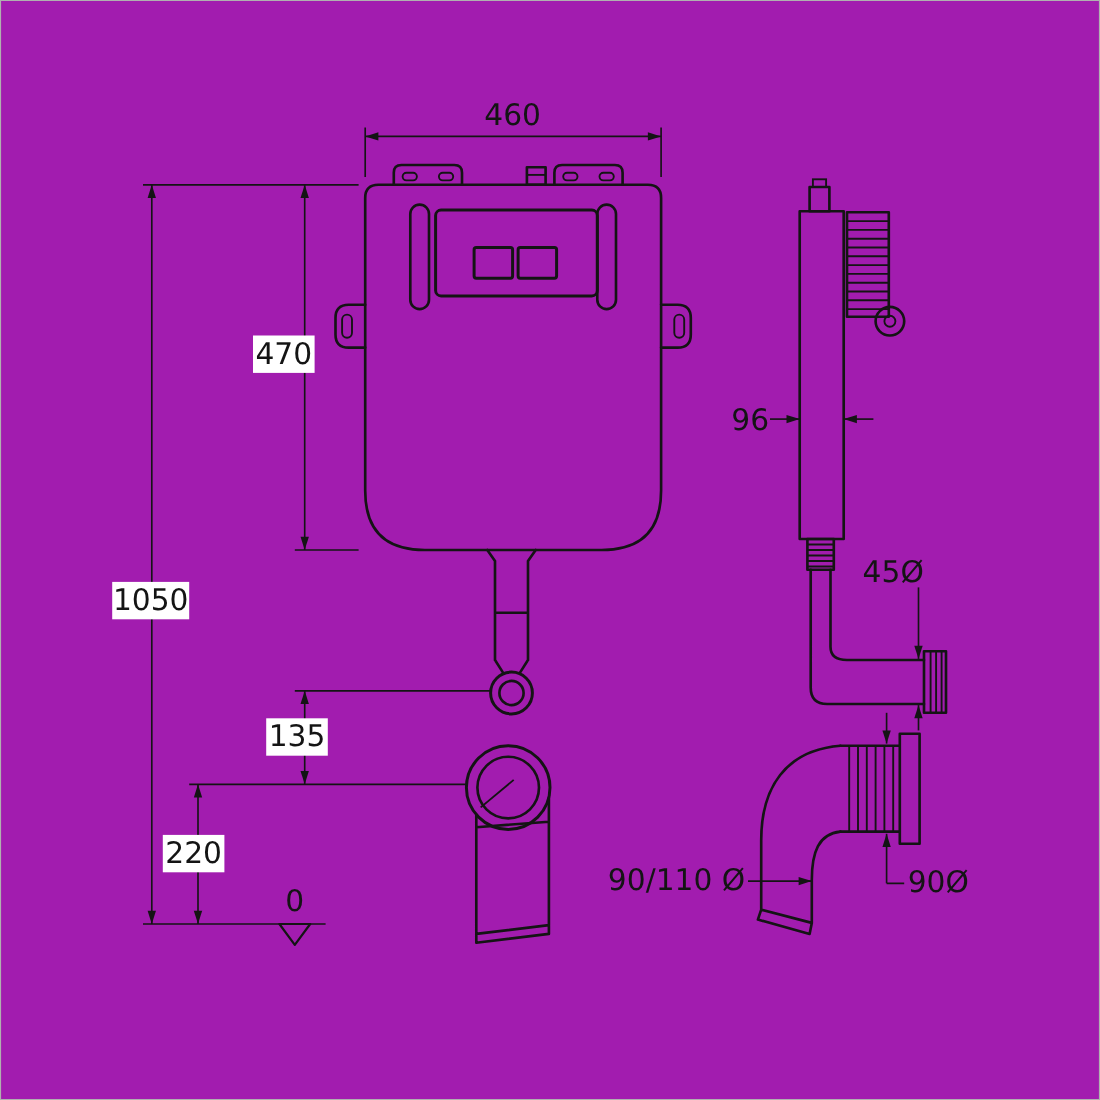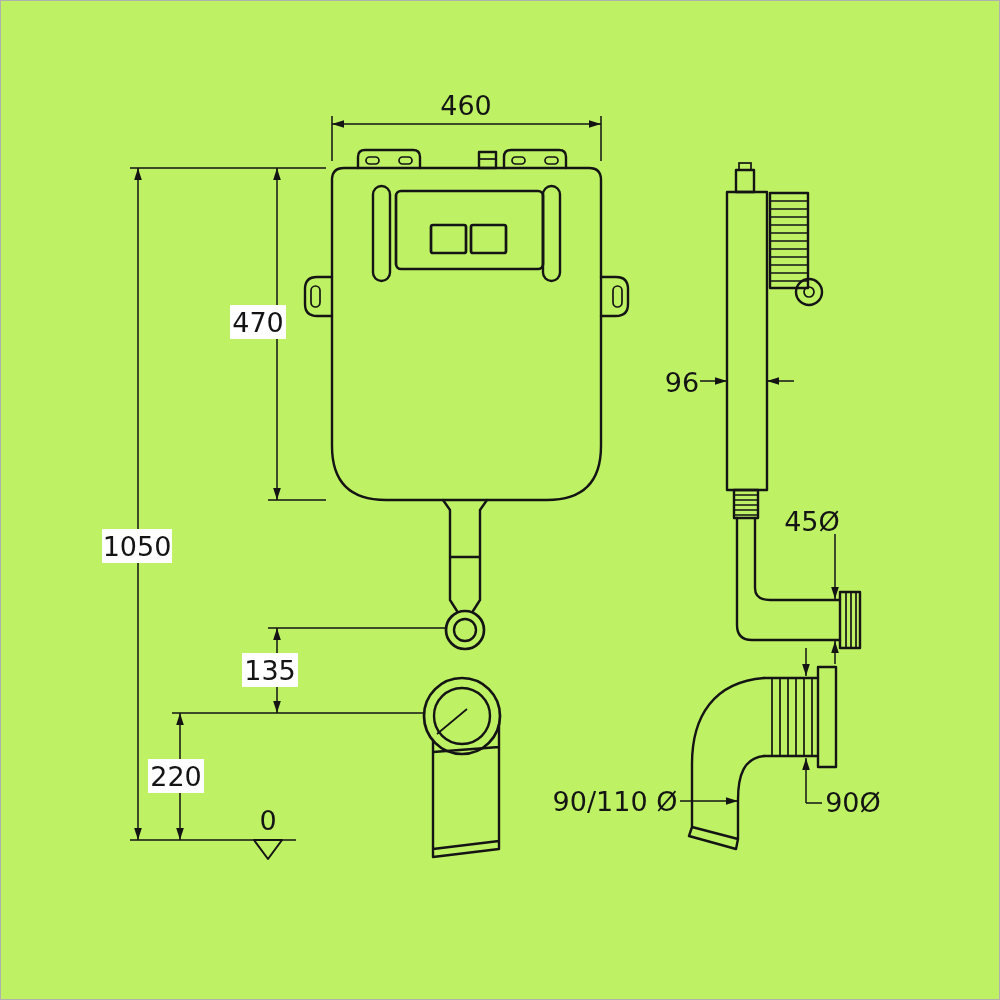--- a/index.html
+++ b/index.html
@@ -5,21 +5,21 @@
   html, body {
     margin: 0;
     padding: 0;
     background: #ffffff;
     font-family: "DejaVu Sans", sans-serif;
   }
   .canvas {
     position: relative;
     width: 1000px;
     height: 1000px;
-    background: #bef264;
+    background: #a21caf;
     box-shadow: inset 0 0 0 1px #b0b0b0;
     overflow: hidden;
   }
   svg { position: absolute; inset: 0; }
   .obj   { stroke: #141414; stroke-width: 2.4; fill: none; stroke-linecap: round; stroke-linejoin: round; }
   .objB  { stroke: #141414; stroke-width: 2.7; fill: none; stroke-linejoin: round; }
   .rib   { stroke: #141414; stroke-width: 1.7; fill: none; }
   .dim   { stroke: #141414; stroke-width: 1.5; fill: none; }
   .bg    { fill: #ffffff; stroke: none; }
   .lbl   { font: 27px "DejaVu Sans", sans-serif; fill: #141414; text-anchor: middle; }

